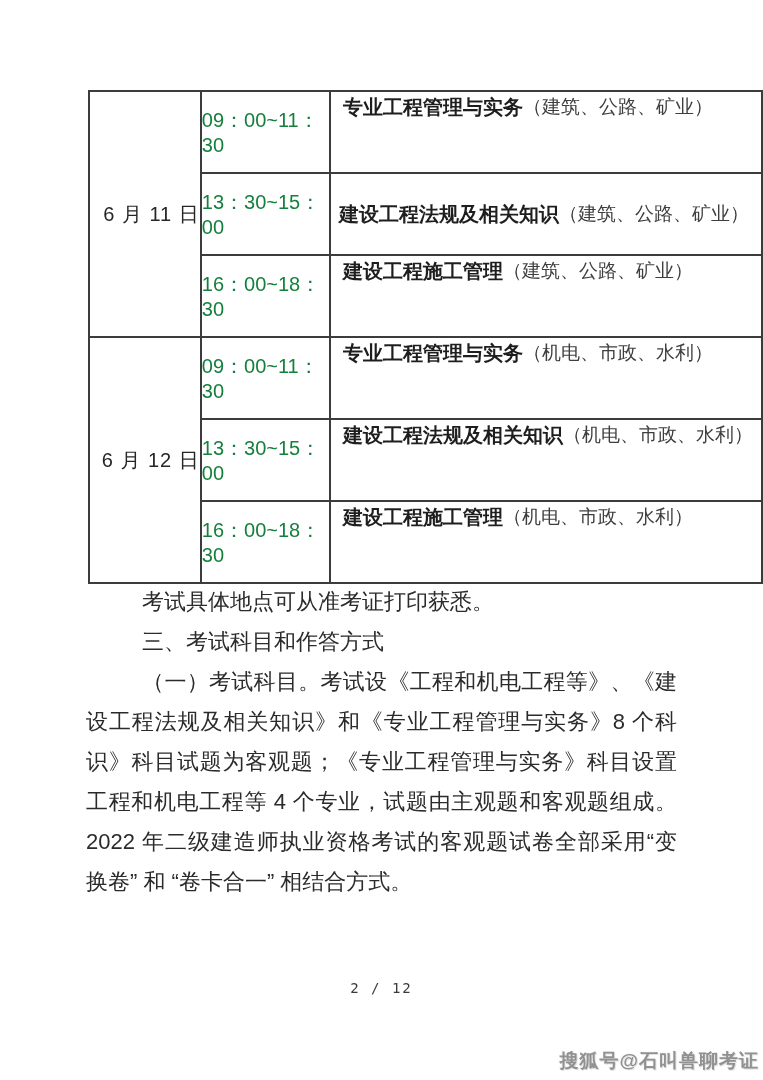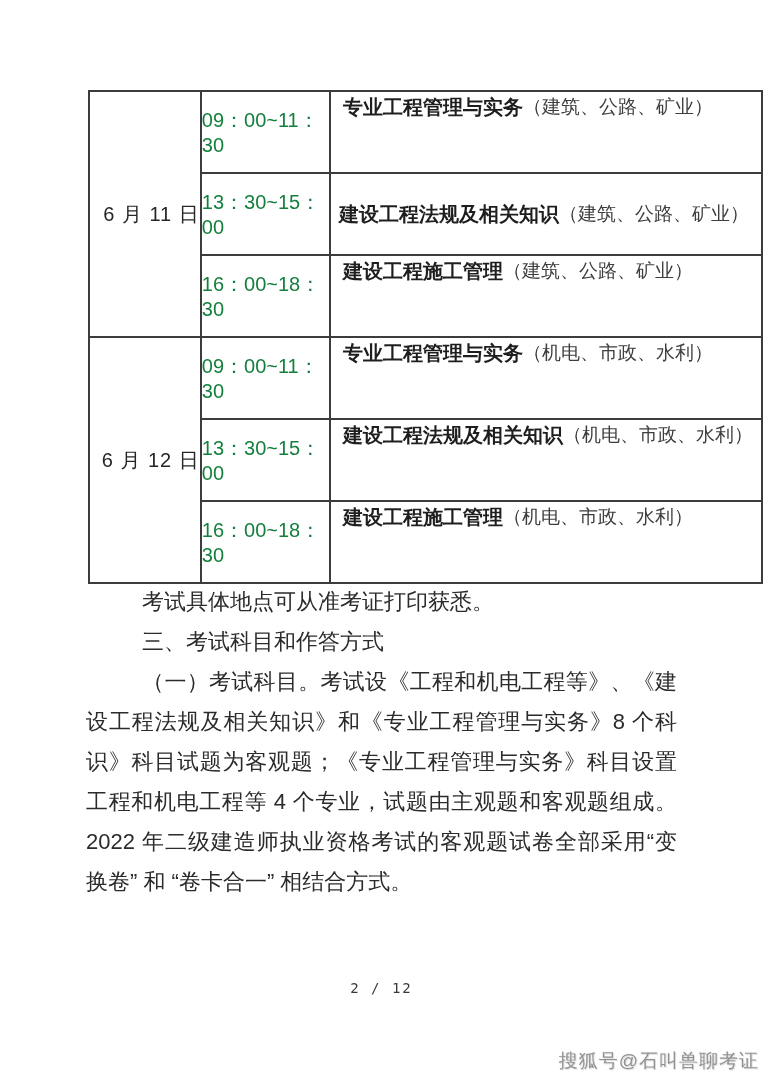--- a/index.html
+++ b/index.html
@@ -92,21 +92,21 @@
     font-family: "DejaVu Sans Mono", monospace;
     font-size: 14px;
     letter-spacing: 2px;
     color: #3a3a3a;
   }
   .watermark {
     position: absolute;
     right: 4px;
     top: 1048px;
     font-size: 19px;
-    font-weight: normal;
+    font-weight: bold;
     color: #919191;
     text-shadow: 1px 1px 0 #e2e2e2, -1px -1px 0 #fafafa;
     letter-spacing: 1px;
   }
 </style>
 </head>
 <body>
 
 <div class="page">
 

